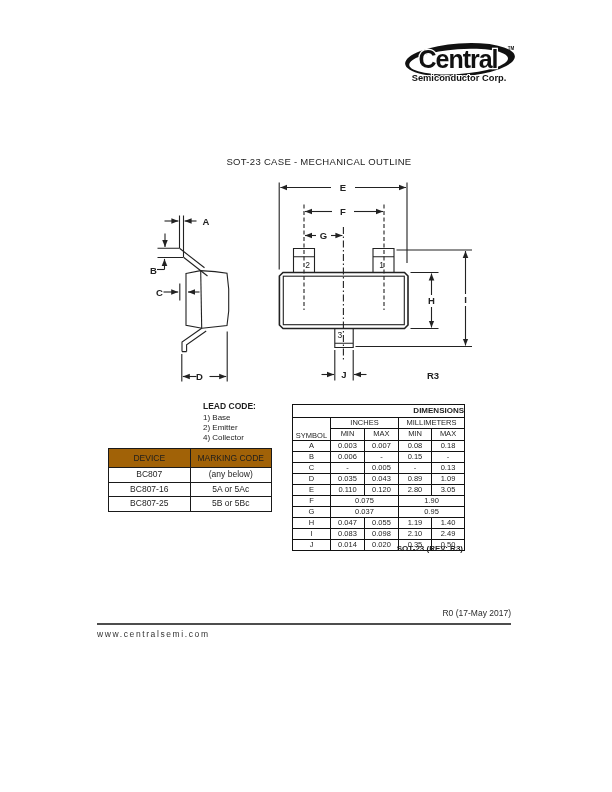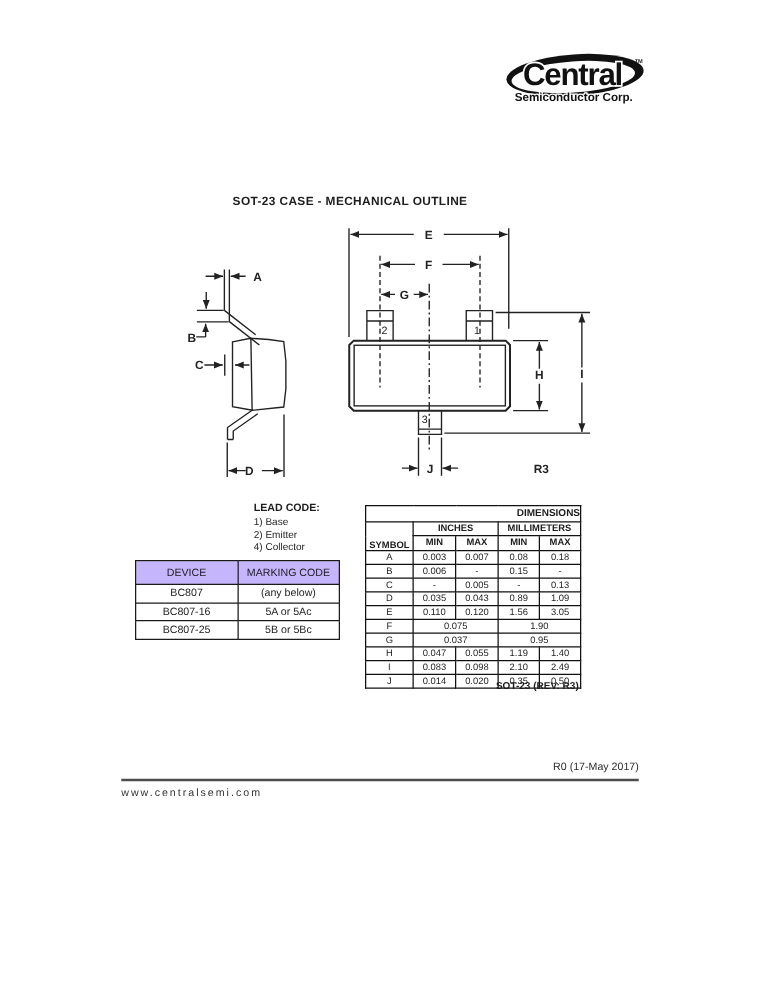--- a/index.html
+++ b/index.html
@@ -10,46 +10,46 @@
   .product-box{position:absolute;left:98px;top:45px;width:176px;height:85px;
     border:1.5px solid #2a2a2a;box-sizing:border-box;text-align:center;}
   .product-box .series{margin-top:19px;font-size:9.5px;font-weight:bold;letter-spacing:.2px;}
   .product-box .sub{margin-top:11px;font-size:9.5px;font-weight:bold;line-height:12px;letter-spacing:.2px;}
 
   
   .logo{position:absolute;left:403px;top:41px;width:116px;height:46px;}
 
   
   .section-title{position:absolute;left:0;top:156px;width:560px;text-align:center;
-    font-size:9.5px;font-weight:bold;letter-spacing:.3px;}
+    font-size:9.5px;font-weight:normal;letter-spacing:.3px;padding-left:39px;}
 
   
   .drawing{position:absolute;left:130px;top:172px;width:352px;height:218px;}
   .drawing text{font-family:"Liberation Sans",sans-serif;font-size:9.5px;font-weight:600;fill:#222;}
   .drawing text.pin{font-size:8.5px;font-weight:400;}
 
   
   .lead-code{position:absolute;left:203px;top:401px;}
   .lead-code .lc-title{font-size:8.5px;font-weight:bold;margin-bottom:2px;}
   .lead-code .lc-item{font-size:8px;line-height:10px;}
 
   
   .device-table{position:absolute;left:108px;top:448px;width:164px;border-collapse:collapse;
     table-layout:fixed;border:1.6px solid #1a1a1a;}
   .device-table td{border:1.2px solid #1a1a1a;text-align:center;vertical-align:middle;
     font-size:8.5px;padding:0;height:13.5px;line-height:9px;}
-  .device-table tr.hd td{height:18px;background:#c4b5fd;}
+  .device-table tr.hd td{height:18px;background:#a16207;}
 
   
   .dims-table{position:absolute;left:292px;top:404px;width:172px;border-collapse:collapse;
     table-layout:fixed;border:1.8px solid #111;}
   .dims-table td{border:1px solid #111;text-align:center;vertical-align:middle;
     font-size:7.5px;padding:0;height:10px;line-height:8px;}
   .dims-table tr.title td{font-size:8px;font-weight:bold;height:11.5px;text-align:right;}
-  .dims-table tr.hd td{font-weight:bold;height:10.5px;}
+  .dims-table tr.hd td{font-weight:normal;height:10.5px;}
   .dims-table td.symhd{vertical-align:bottom;font-weight:bold;}
   .rev-note{position:absolute;left:292px;top:544px;width:171px;text-align:right;
     font-size:8px;font-weight:600;}
 
   
   .footer-rev{position:absolute;left:300px;top:608px;width:211px;text-align:right;font-size:8.5px;color:#2b2b2b;}
   .footer-line{position:absolute;left:97px;top:623px;width:414px;border-top:2px solid #4d4d4d;}
   .footer-site{position:absolute;left:97px;top:629px;font-size:8.5px;font-weight:normal;
     letter-spacing:1.6px;color:#333;text-decoration:none;}
 </style>
@@ -256,21 +256,21 @@
       <td>D</td>
       <td>0.035</td>
       <td>0.043</td>
       <td>0.89</td>
       <td>1.09</td>
     </tr>
     <tr>
       <td>E</td>
       <td>0.110</td>
       <td>0.120</td>
-      <td>1.56</td>
+      <td>2.80</td>
       <td>3.05</td>
     </tr>
     <tr>
       <td>F</td>
       <td colspan="2">0.075</td>
       <td colspan="2">1.90</td>
     </tr>
     <tr>
       <td>G</td>
       <td colspan="2">0.037</td>

